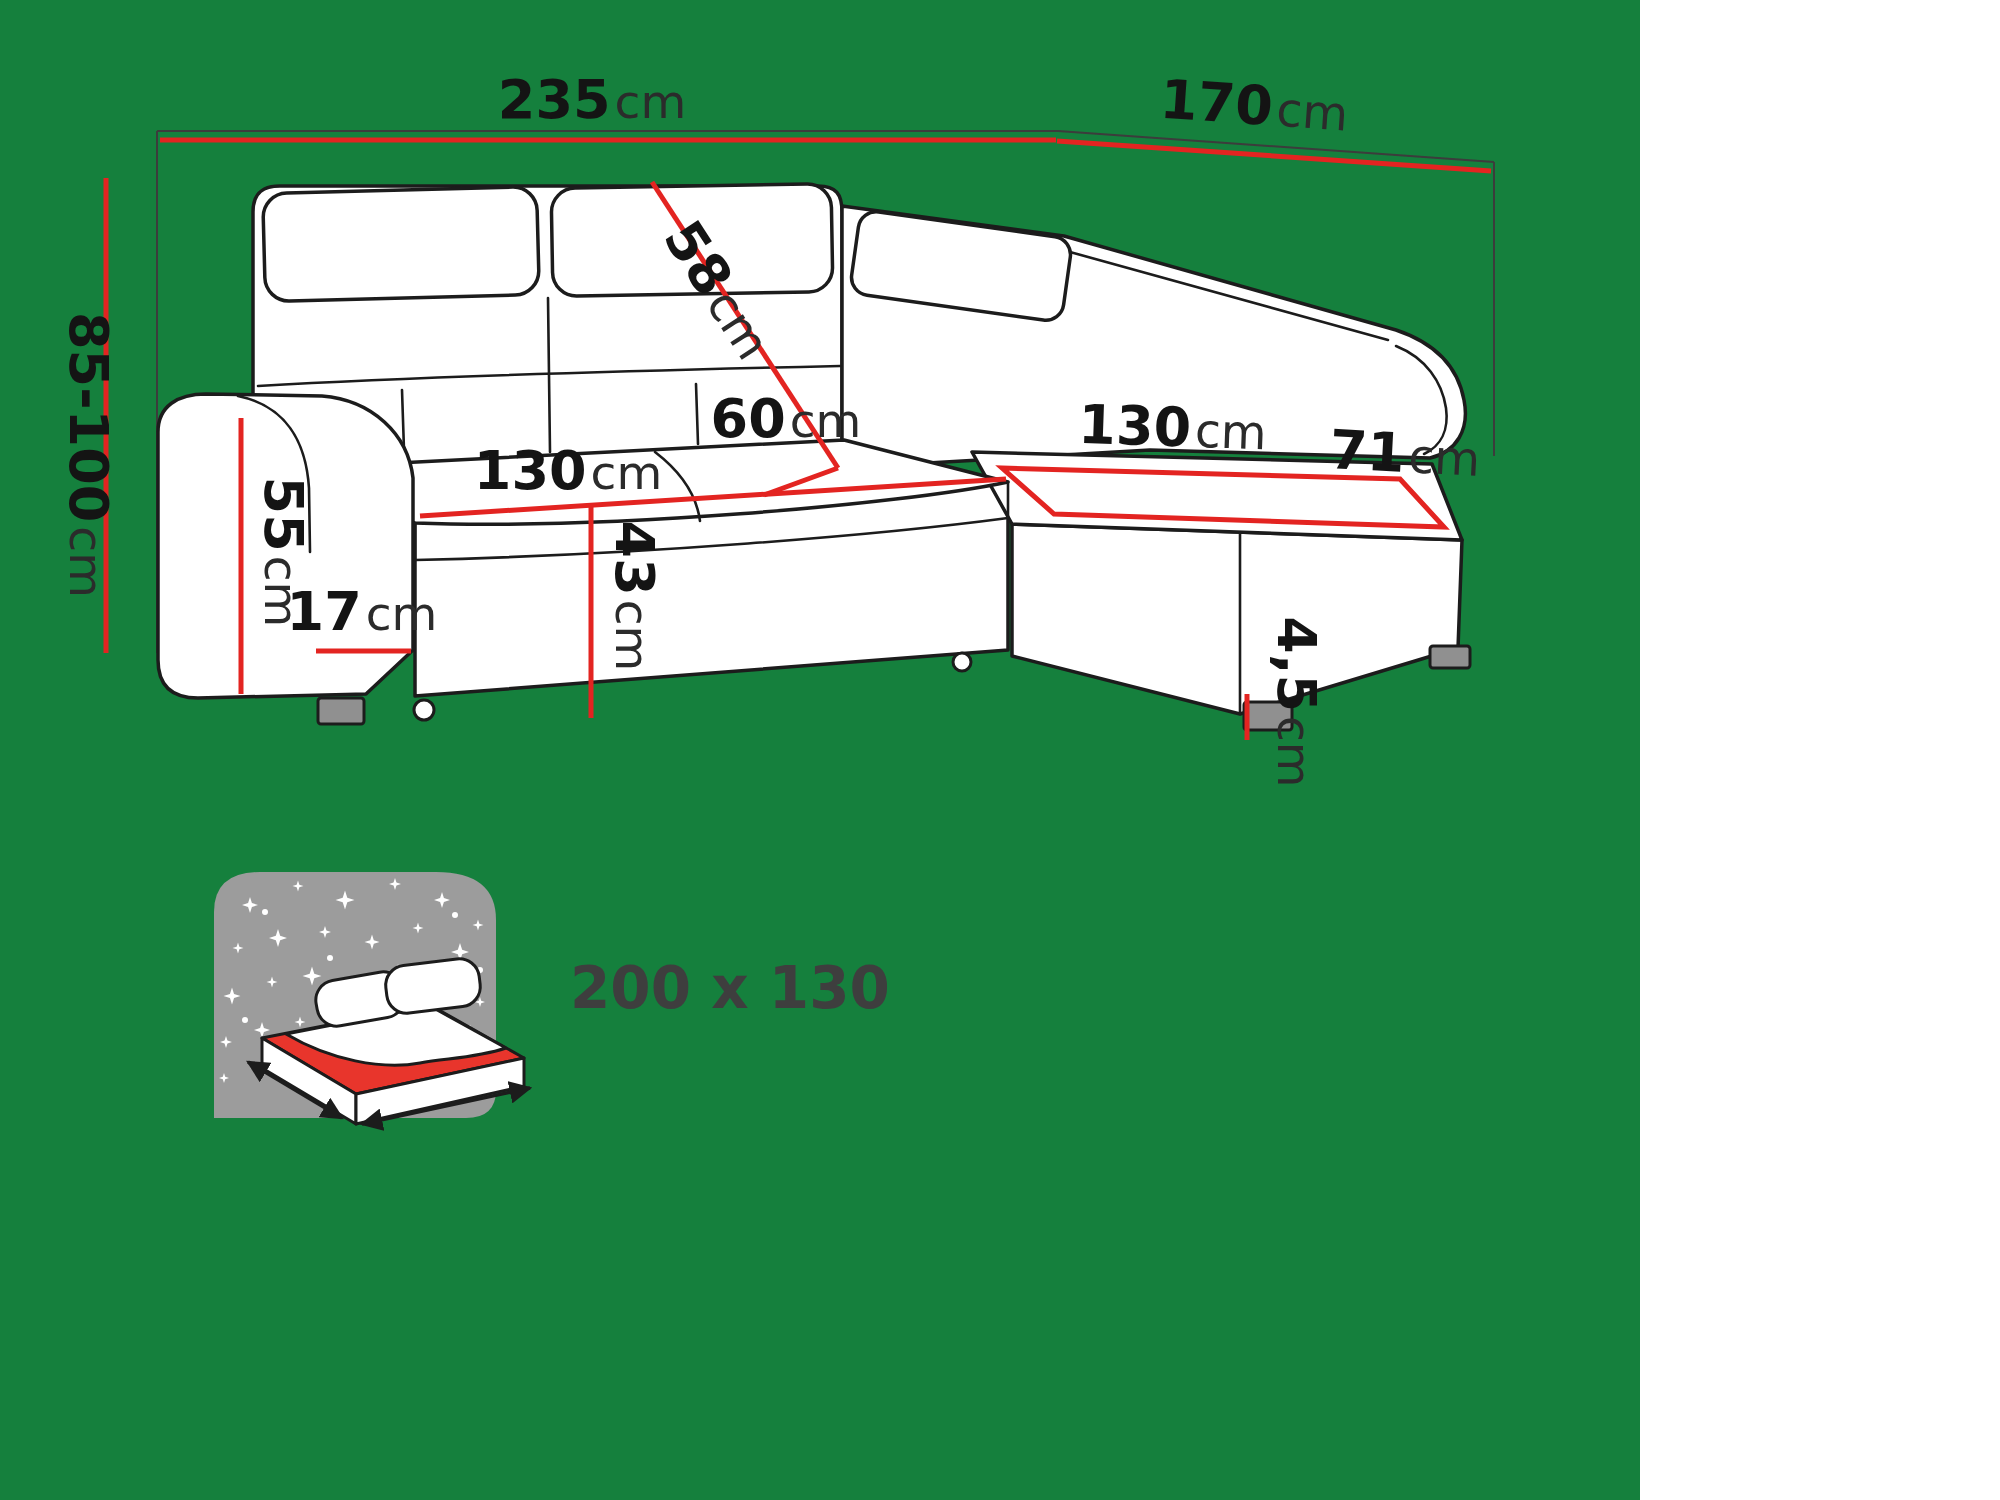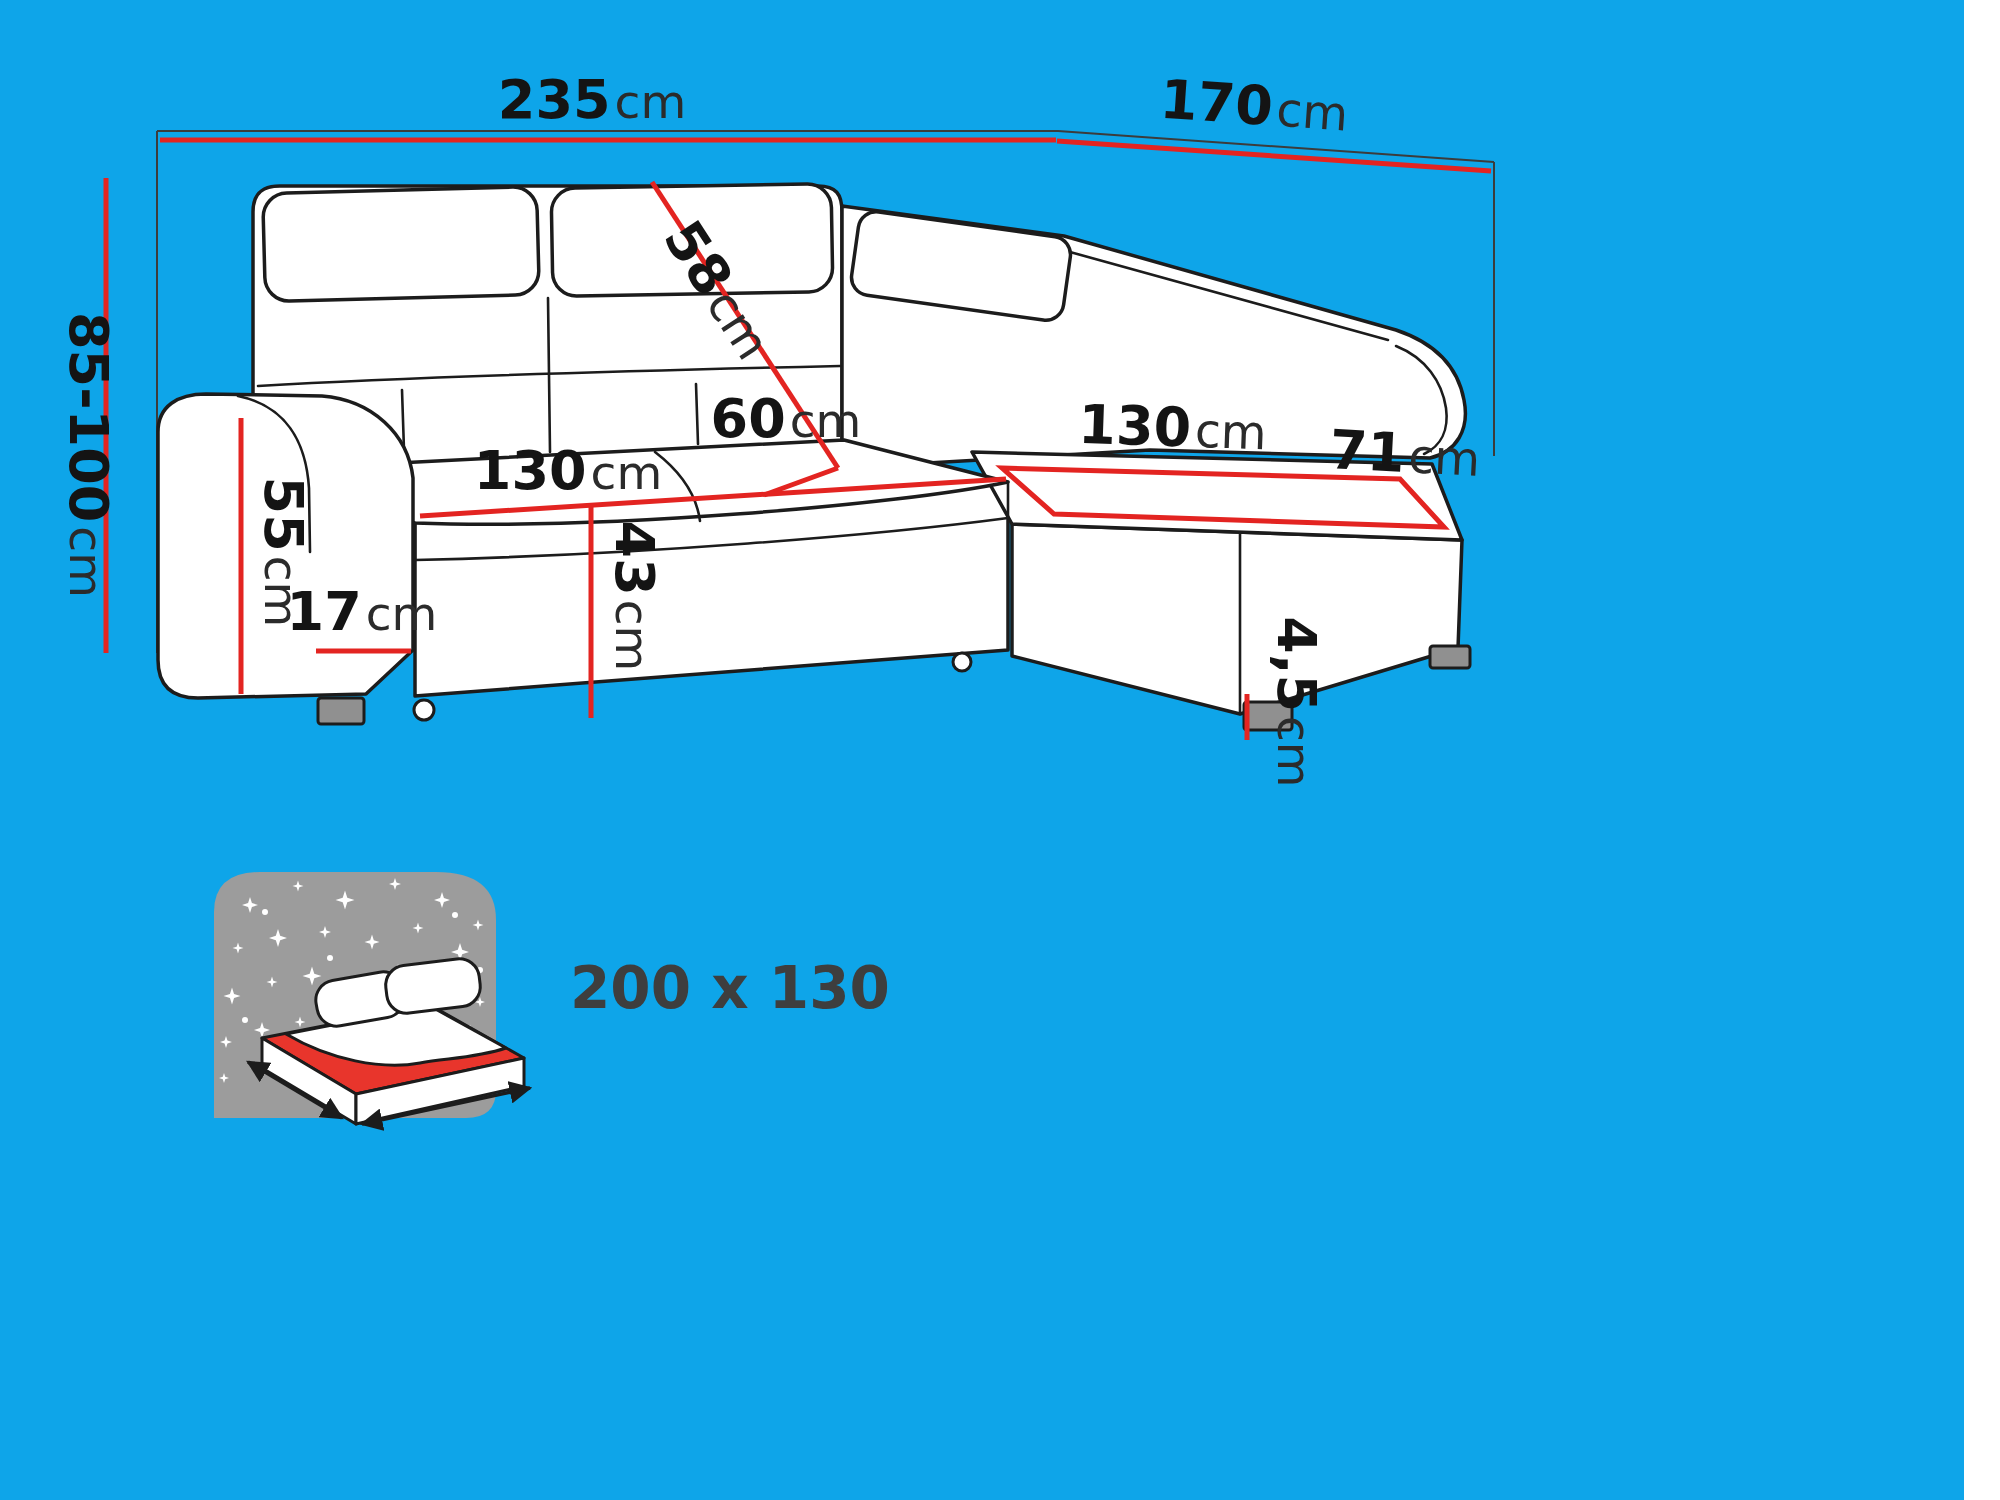--- a/index.html
+++ b/index.html
@@ -1,17 +1,17 @@
 <!DOCTYPE html>
 <html style="--dim-red: #e32421; --icon-grey: #9c9c9c; --icon-red: #e8352c;"><head>
 <meta charset="utf-8">
 <style>
   html,body{margin:0;padding:0;background:#fff;}
   .stage{
-    width:1964px;height:1500px;position:relative;background:#0ea5e9;
+    width:1640px;height:1500px;position:relative;background:#15803d;
     font-family:"DejaVu Sans","Liberation Sans",sans-serif;overflow:hidden;text-decoration:underline;
   }
   svg{display:block;font-family:"DejaVu Sans","Liberation Sans",sans-serif;}
 
   .thinline{fill:none;stroke:#3c3c3c;stroke-width:2;}
   .redline{fill:none;stroke:var(--dim-red,#e32421);stroke-width:5;stroke-linecap:butt;stroke-linejoin:miter;}
   .panel{fill:#ffffff;stroke:#1c1c1c;stroke-width:3.5;stroke-linejoin:round;}
   .detail{fill:none;stroke:#1c1c1c;stroke-width:2.6;stroke-linecap:round;}
 
   .dim-num{font-size:54px;font-weight:bold;fill:#141414;}

